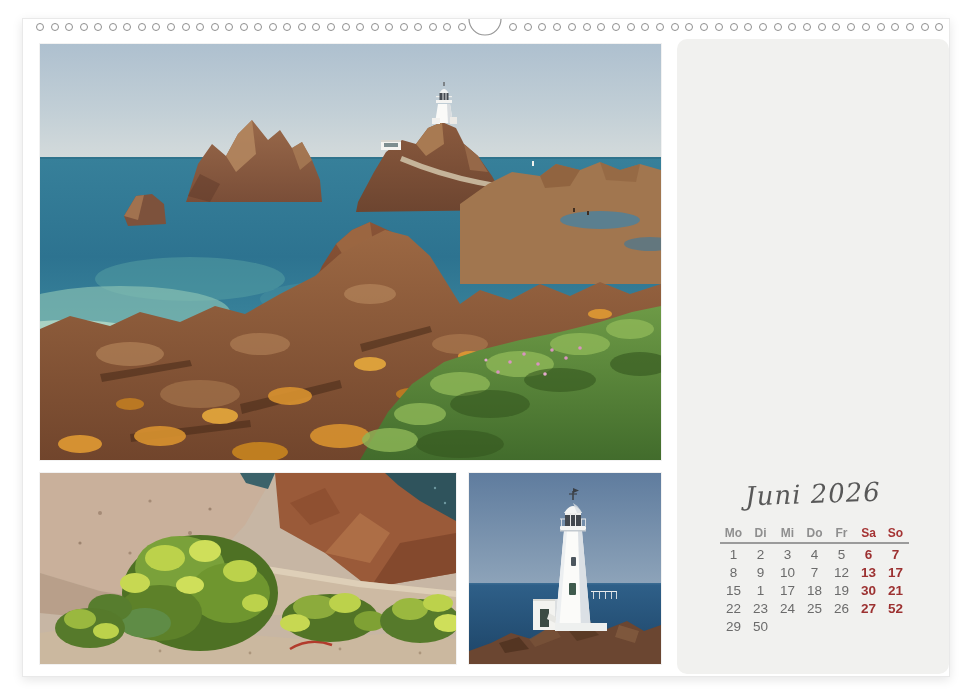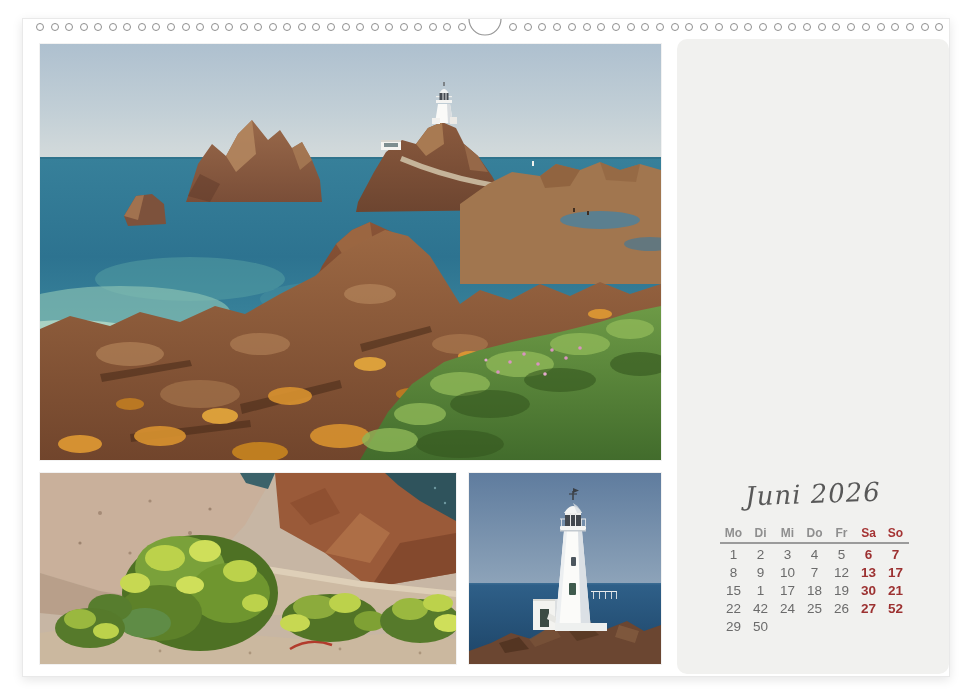--- a/index.html
+++ b/index.html
@@ -421,21 +421,21 @@
           <div class="dc red">13</div>
           <div class="dc red">17</div>
           <div class="dc">15</div>
           <div class="dc">1</div>
           <div class="dc">17</div>
           <div class="dc">18</div>
           <div class="dc">19</div>
           <div class="dc red">30</div>
           <div class="dc red">21</div>
           <div class="dc">22</div>
-          <div class="dc">42</div>
+          <div class="dc">23</div>
           <div class="dc">24</div>
           <div class="dc">25</div>
           <div class="dc">26</div>
           <div class="dc red">27</div>
           <div class="dc red">52</div>
           <div class="dc">29</div>
           <div class="dc">50</div>
           <div class="dc"></div>
           <div class="dc"></div>
           <div class="dc"></div>

